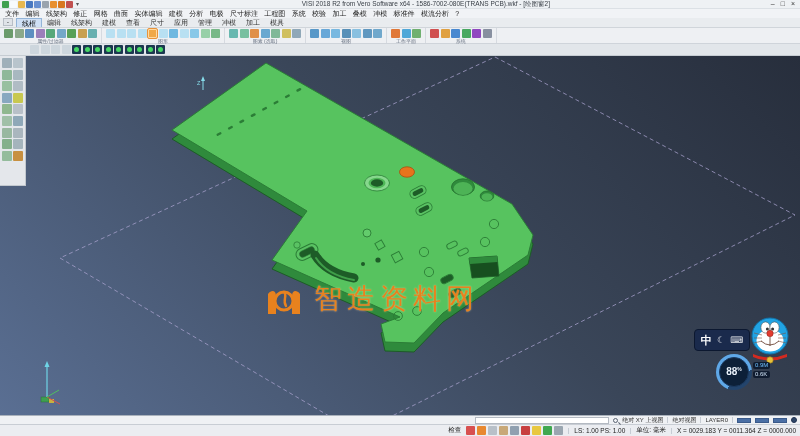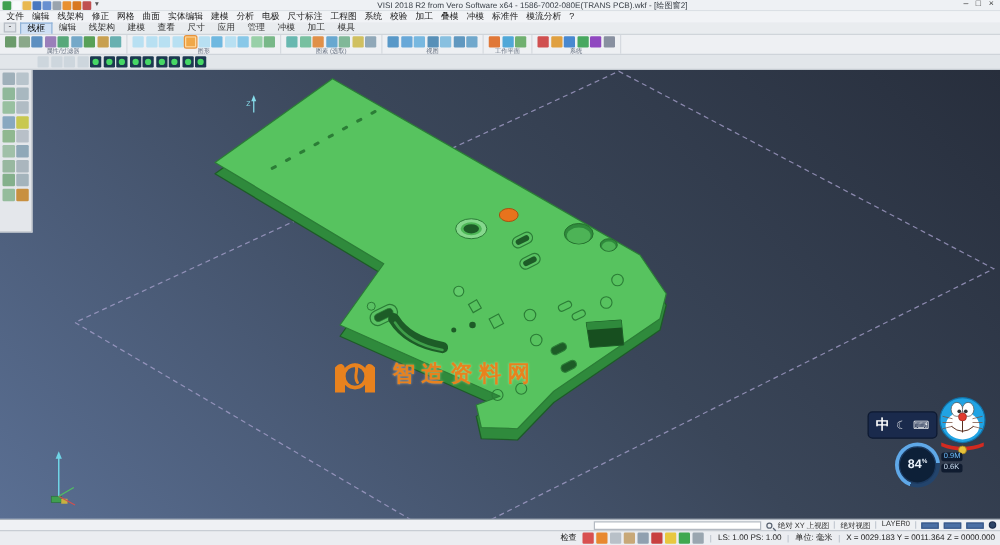--- a/index.html
+++ b/index.html
@@ -38,21 +38,21 @@
   .vicon{width:9px;height:9px;border-radius:1px;position:relative;}
   .vicon .vdot{position:absolute;inset:2px;border-radius:50%;background:#46d865;}
 
   
   .viewport{position:relative;height:359px;overflow:hidden;background:linear-gradient(225deg,#272e3c 0%,#3a4659 45%,#5a6f93 100%);}
   .scene{position:absolute;inset:0;}
   .leftbar{position:absolute;left:0;top:0;width:26px;height:130px;background:#e4e7eb;border-right:1px solid #c2c8ce;border-bottom:1px solid #c2c8ce;display:grid;grid-template-columns:repeat(2,10px);gap:1.6px;padding:2px;align-content:start;justify-content:center;}
   .licon{width:10px;height:10px;border-radius:1px;}
 
   .watermark{position:absolute;left:262px;top:224px;display:flex;align-items:center;gap:8px;pointer-events:none;}
-  .wm-text{font-size:18px;font-weight:bold;color:var(--watermark-orange,#e8821e);letter-spacing:5px;line-height:38px;text-shadow:0 0 2px rgba(255,235,190,.55);white-space:nowrap;}
+  .wm-text{font-size:28px;font-weight:normal;color:var(--watermark-orange,#e8821e);letter-spacing:5px;line-height:38px;text-shadow:0 0 2px rgba(255,235,190,.55);white-space:nowrap;}
 
   .ime{position:absolute;left:694px;top:273px;width:56px;height:22px;background:#1a2a4c;border:1px solid #0c1830;border-radius:4px;display:flex;align-items:center;justify-content:space-around;color:#fff;padding:0 3px;}
   .ime-mode{font-size:11px;font-weight:bold;line-height:20px;}
   .ime-glyph{font-size:9px;opacity:.9;}
   .dora{position:absolute;left:744px;top:261px;}
   .gauge{position:absolute;left:716px;top:298px;width:36px;height:36px;border-radius:50%;background:conic-gradient(from 200deg,#5fa8e8 0 68%,#23446c 0);display:flex;align-items:center;justify-content:center;}
   .gauge-inner{position:absolute;inset:3px;border-radius:50%;background:#0d2038;border:1px solid #1c3a60;}
   .gauge-val{position:relative;color:#eaf2fb;font-size:10px;font-weight:bold;}
   .gauge-val sup{font-size:5px;}
   .stats{position:absolute;left:753px;top:306px;display:flex;flex-direction:column;gap:2px;}
@@ -396,21 +396,21 @@
         <line x1="42" y1="16" x2="34" y2="18"></line>
           <line x1="42" y1="21" x2="34" y2="21"></line>
           <line x1="42" y1="26" x2="34" y2="24"></line>
       </g>
       <path d="M9,37 Q26,44 43,37 L43,40 Q26,47 9,40 Z" fill="#d42a20"></path>
       <circle cx="26" cy="43" r="3.2" fill="#e8c23a" stroke="#9a7a18" stroke-width="0.6"></circle>
     </svg>
 
     <div class="gauge">
       <div class="gauge-inner"></div>
-      <span class="gauge-val"><span>84</span><sup>%</sup></span>
+      <span class="gauge-val"><span>88</span><sup>%</sup></span>
     </div>
     <div class="stats">
       <span class="stat up">0.9M</span>
       <span class="stat">0.6K</span>
     </div>
   </div>
 
   <div class="status1">
     <input class="s1-input" placeholder="" style="">
     <span class="mag"></span>

